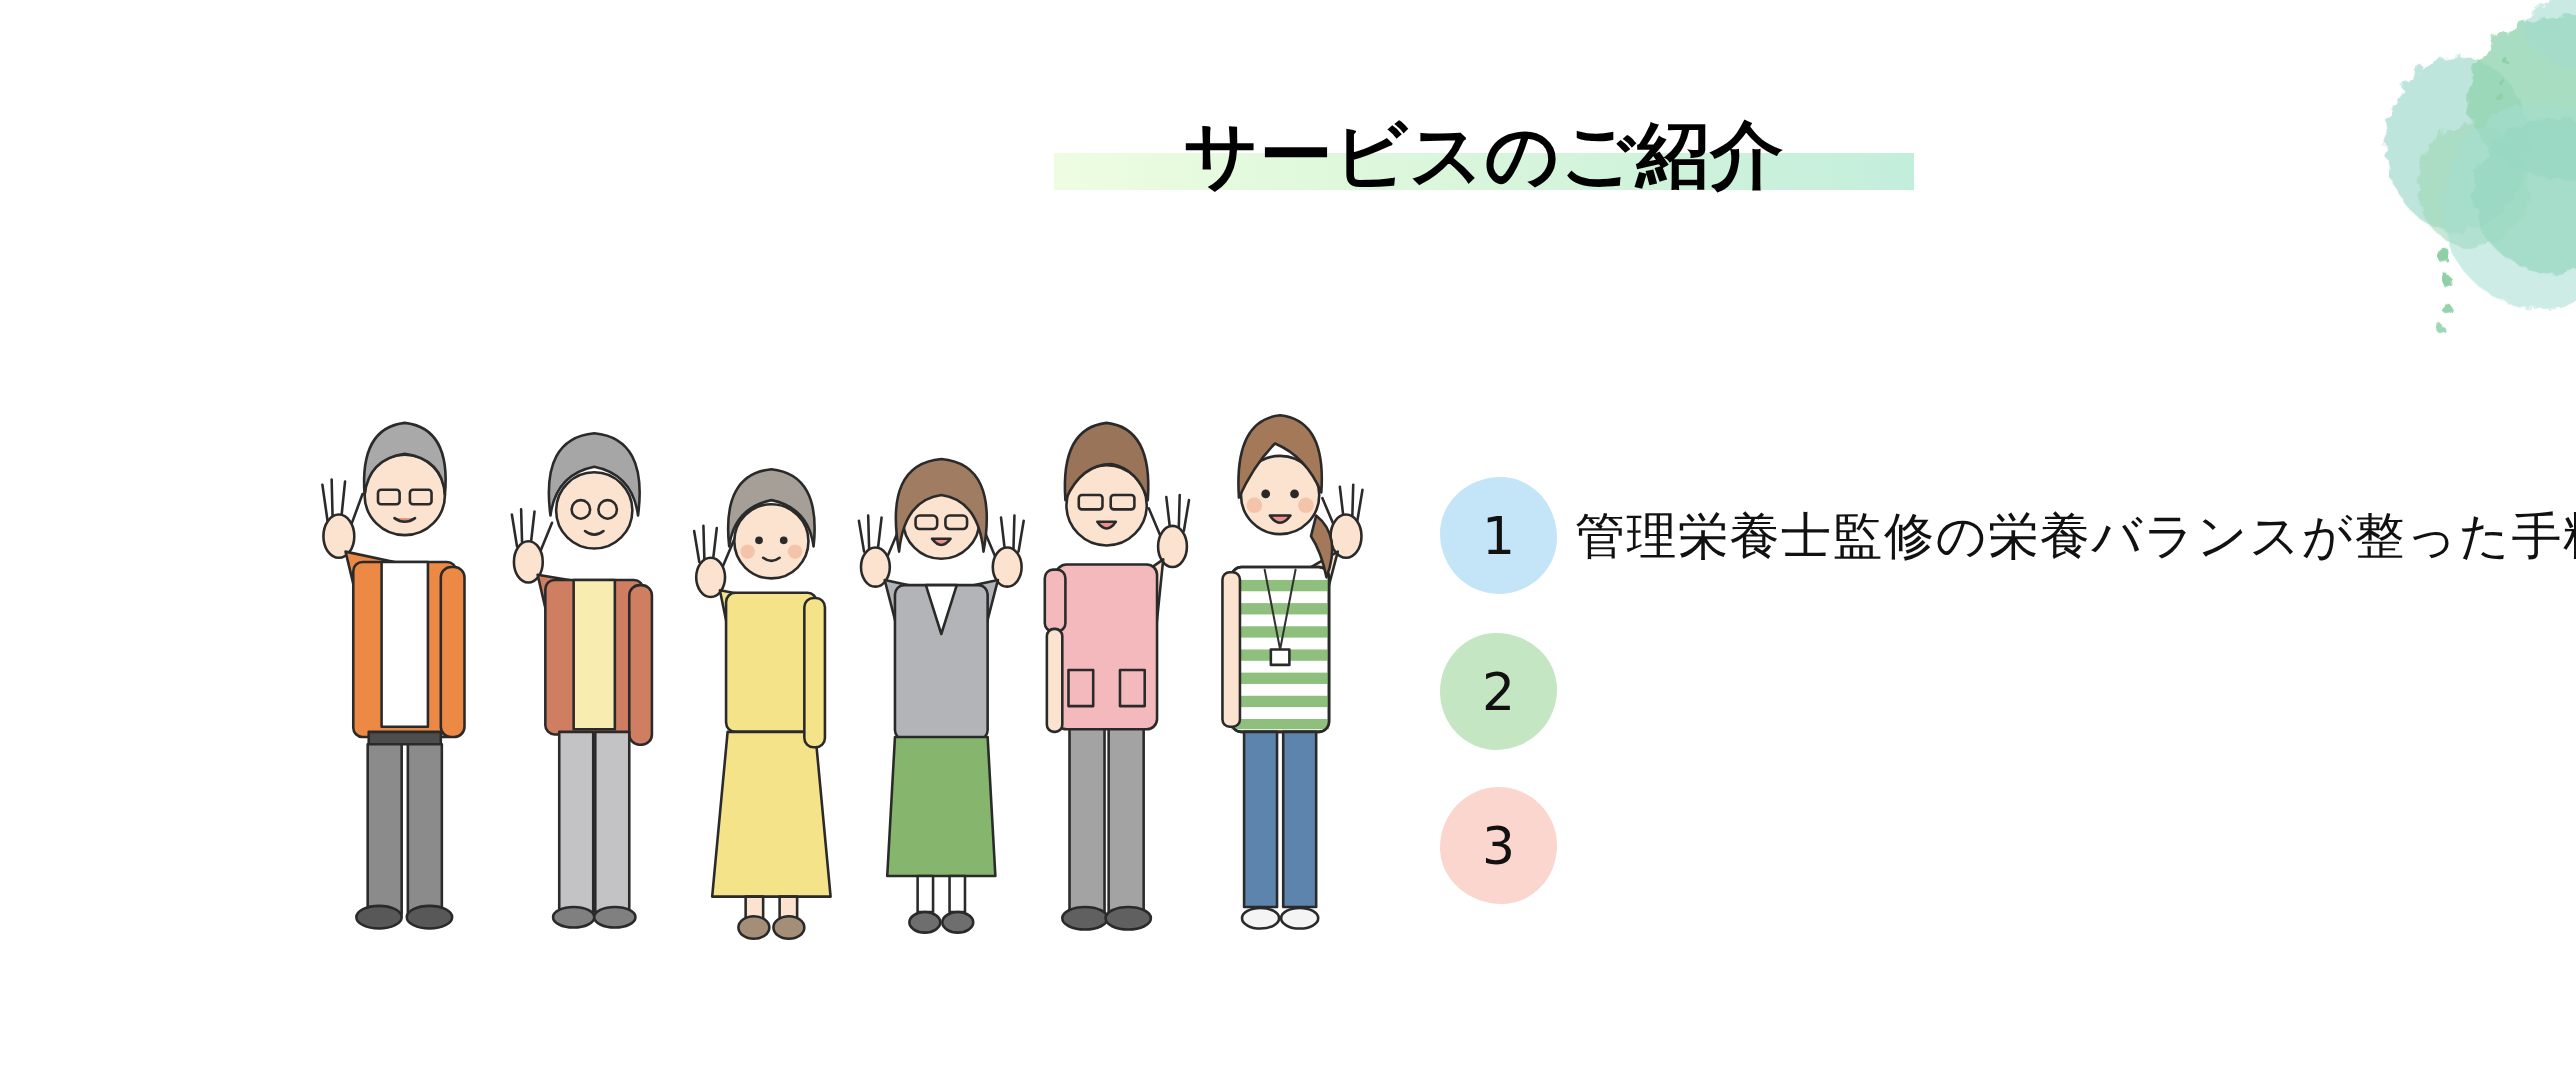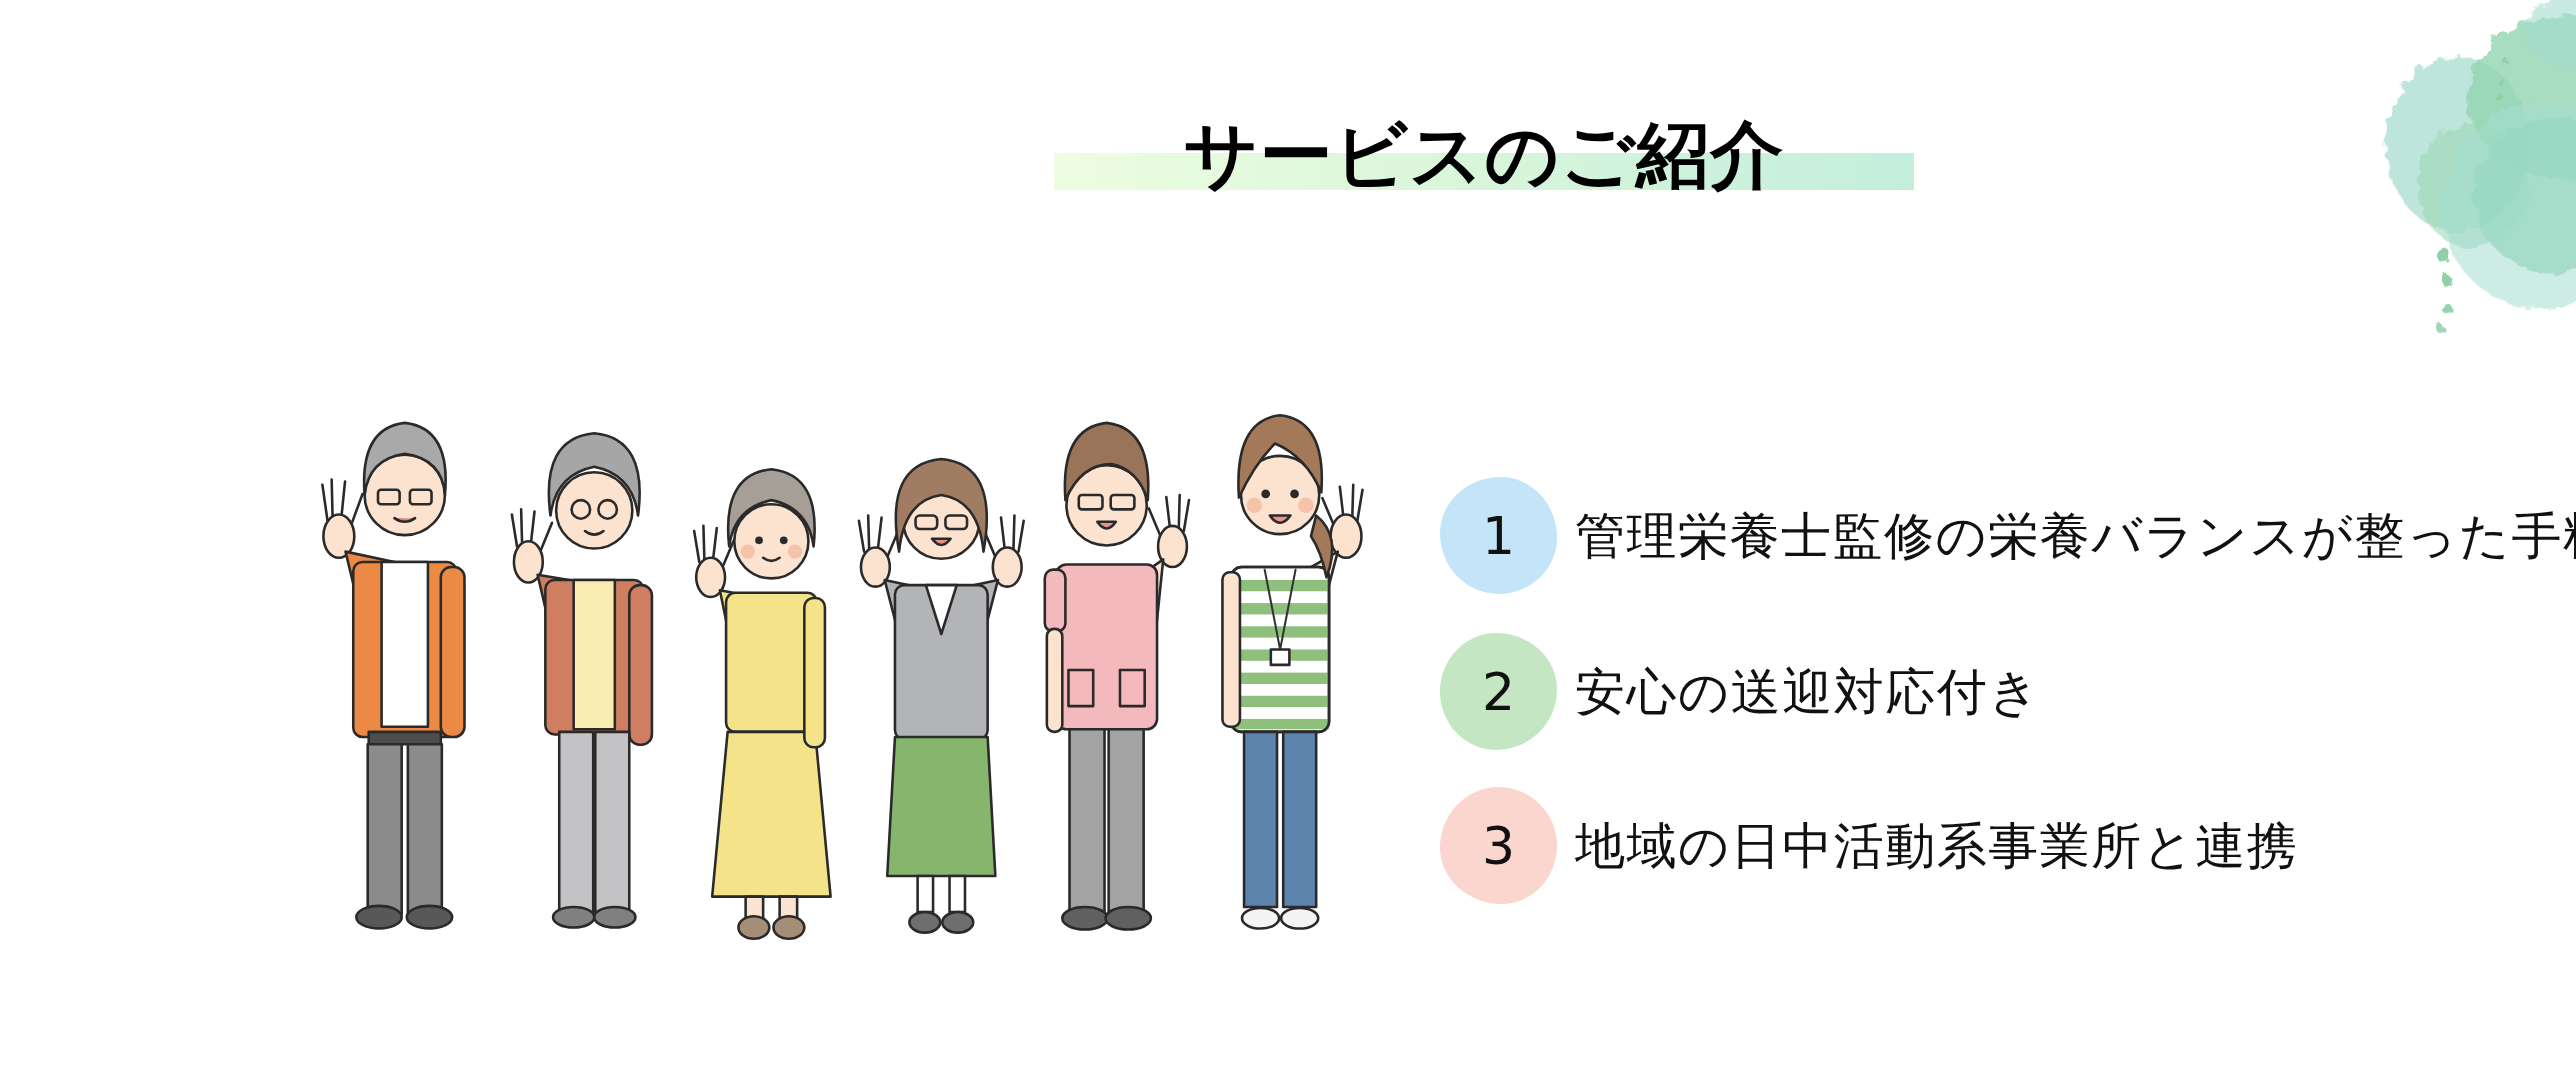--- a/index.html
+++ b/index.html
@@ -229,20 +229,18 @@
   </g>
 </svg>
 
 <div class="services">
   <div class="service-item" style="top:0px">
     <div class="badge b1" style="background:#c4e5f8">1</div>
     <div class="service-text">管理栄養士監修の栄養バランスが整った手料理ご飯</div>
   </div>
   <div class="service-item" style="top:156px">
     <div class="badge b2" style="background:#c4e6c3">2</div>
-    <div class="service-text">安心の送迎対応付き</div>
   </div>
   <div class="service-item" style="top:310px">
     <div class="badge b3" style="background:#fbd6cf">3</div>
-    <div class="service-text">地域の日中活動系事業所と連携</div>
   </div>
 </div>
 
 
 </body></html>

